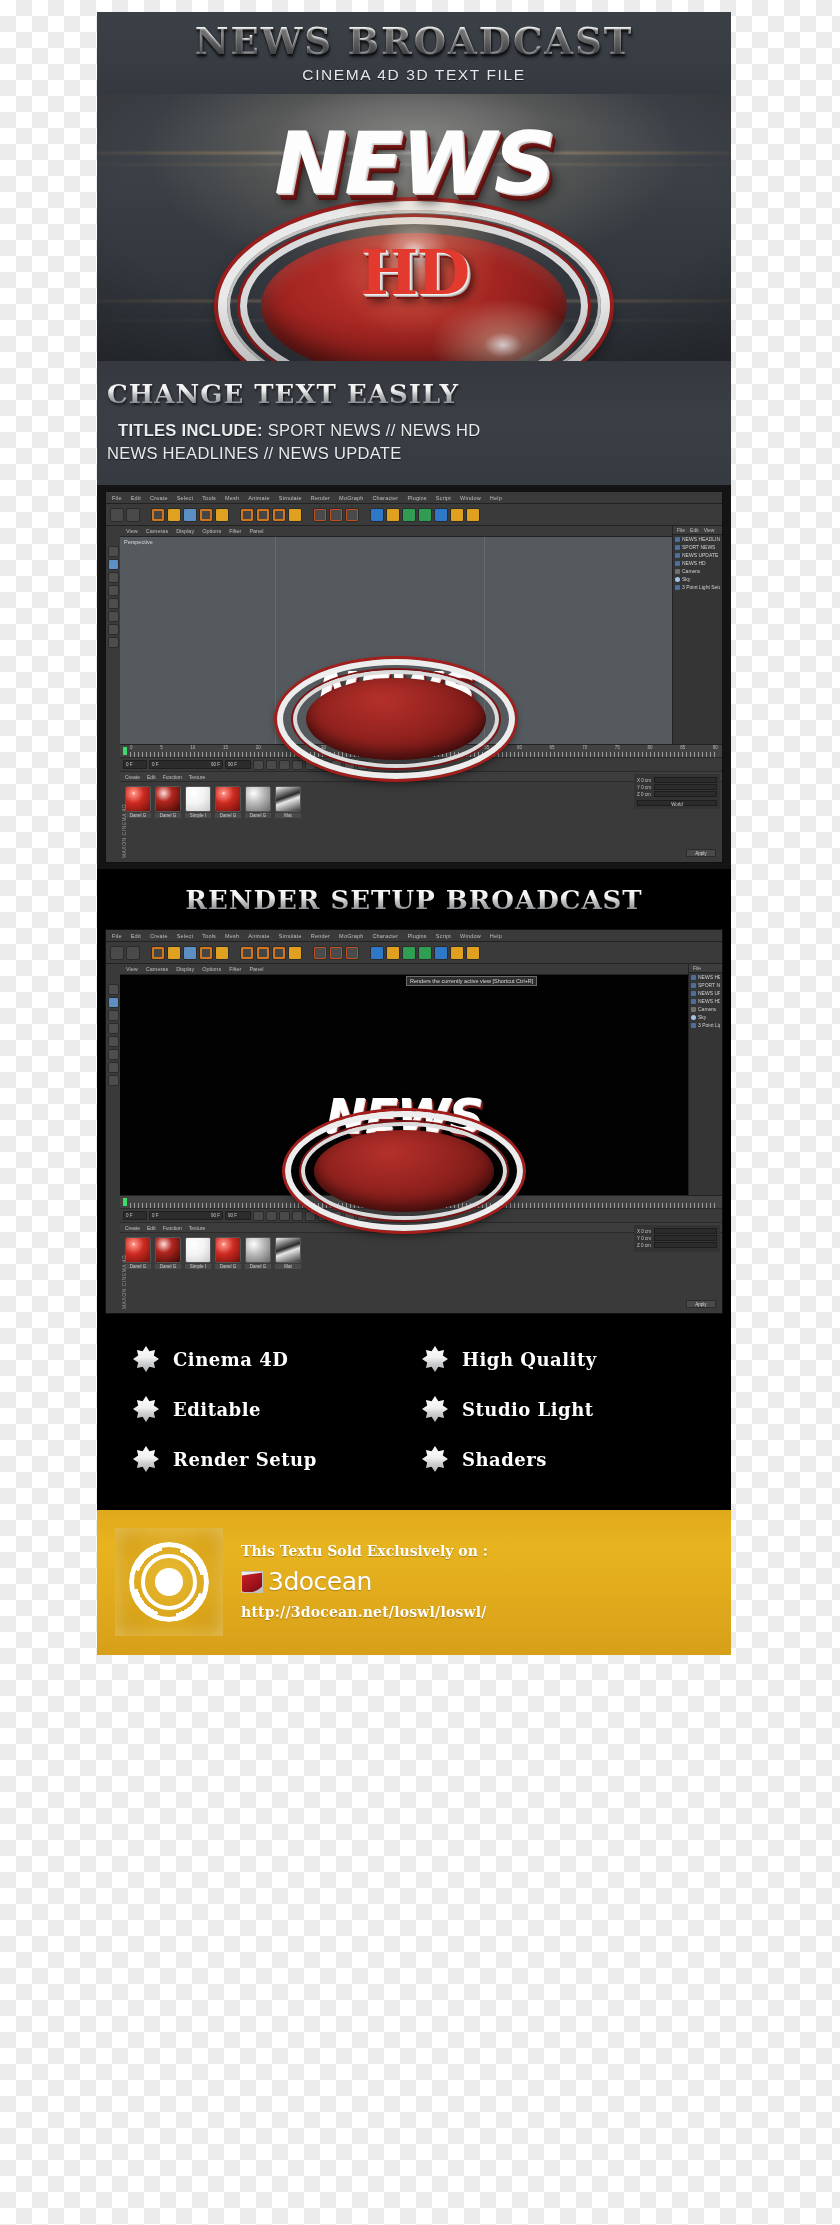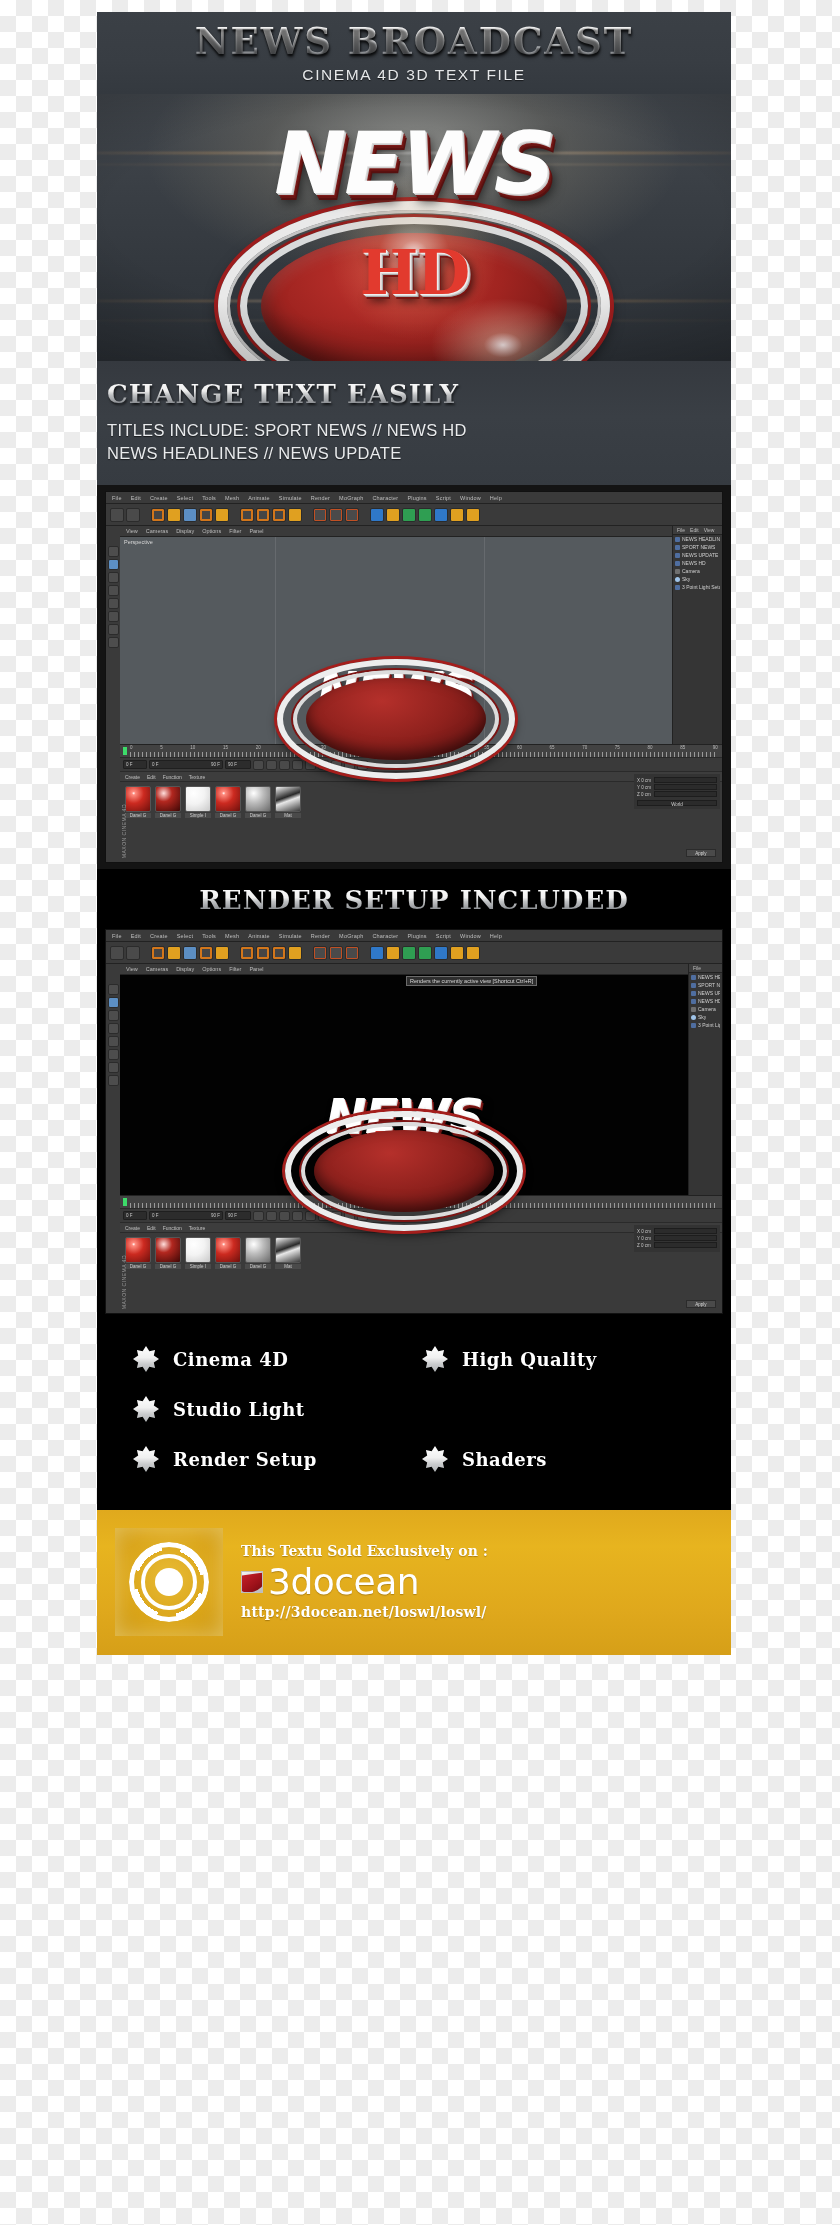--- a/index.html
+++ b/index.html
@@ -120,21 +120,21 @@
     font-family:"DejaVu Serif", serif; font-weight:bold;
     font-size:26px; letter-spacing:1px;
     background:linear-gradient(180deg,#ffffff 0%,#ededed 40%,#bdbfc1 54%,#8d9094 80%,#e2e4e6 100%);
     -webkit-background-clip:text; background-clip:text; color:transparent;
     filter:drop-shadow(1px 2px 1px rgba(0,0,0,.65));
   }
   .titles-line {
     color:#e9ebed; font-size:16.5px; letter-spacing:.3px; line-height:23px;
     margin-top:10px; text-shadow:0 1px 1px rgba(0,0,0,.6);
   }
-  .titles-line b { font-weight:normal; }
+  .titles-line b { font-weight:bold;margin-left:11px; }
 
   
   .shot { position:relative; background:#2c2c2c; border:1px solid #111; }
   .shot.one { margin:0 8px; height:372px; }
   .shot.two { margin:0 8px; height:385px; }
 
   .c4d-menubar {
     height:12px; background:#3a3a3a; display:flex; align-items:center;
     padding-left:6px; gap:9px; border-bottom:1px solid #222;
   }
@@ -287,21 +287,21 @@
     width:22px; height:22px; background:linear-gradient(150deg,#f2f2f2 0%,#d8d8d8 45%,#bcbcbc 100%);
     position:relative; overflow:hidden; border:1px solid #bfbfbf;
   }
   .f-brand .mark::after {
     content:""; position:absolute; left:-2px; top:2px; width:26px; height:18px;
     background:linear-gradient(150deg,#c9212a 0%,#9b1119 60%,#6d0a10 100%);
     border-radius:0 0 70% 30%;
     transform:rotate(-8deg);
   }
   .f-brand .word {
-    font-family:"DejaVu Sans", sans-serif; font-size:36px; color:#ffffff; line-height:27px;
+    font-family:"DejaVu Sans", sans-serif; font-size:25px; color:#ffffff; line-height:27px;
     letter-spacing:-.5px; text-shadow:0 1px 1px rgba(120,80,0,.45);
   }
   .f-url {
     font-family:"DejaVu Serif", serif; font-weight:bold; font-size:14px; color:#ffffff;
     letter-spacing:.2px; text-shadow:0 1px 1px rgba(120,80,0,.5);
   }
 </style>
 </head>
 <body>
 
@@ -565,21 +565,21 @@
               <span class="cin" style="text-align:center;color:#d0d0d0">World</span>
             </div>
       </div>
       <div class="apply">Apply</div>
       <div class="brand-vert">MAXON CINEMA 4D</div>
     </div>
   </div>
   </div>
 
   <div class="darkband">
-    <div class="render-title">RENDER SETUP INCLUDED</div>
+    <div class="render-title">RENDER SETUP BROADCAST</div>
   </div>
 
   <div style="background:#000;padding:0 0 6px;">
   <div class="shot two">
 
     <div class="c4d-menubar">
       <span>File</span>
       <span>Edit</span>
       <span>Create</span>
       <span>Select</span>
@@ -796,20 +796,24 @@
         <span class="flabel">Cinema 4D</span>
       </div>
       <div class="fcell">
         <span class="star"></span>
         <span class="flabel">High Quality</span>
       </div>
     </div>
     <div class="frow">
       <div class="fcell">
         <span class="star"></span>
+        <span class="flabel">Editable</span>
+      </div>
+      <div class="fcell">
+        <span class="star"></span>
         <span class="flabel">Studio Light</span>
       </div>
     </div>
     <div class="frow" style="margin-bottom:8px">
       <div class="fcell">
         <span class="star"></span>
         <span class="flabel">Render Setup</span>
       </div>
       <div class="fcell">
         <span class="star"></span>

